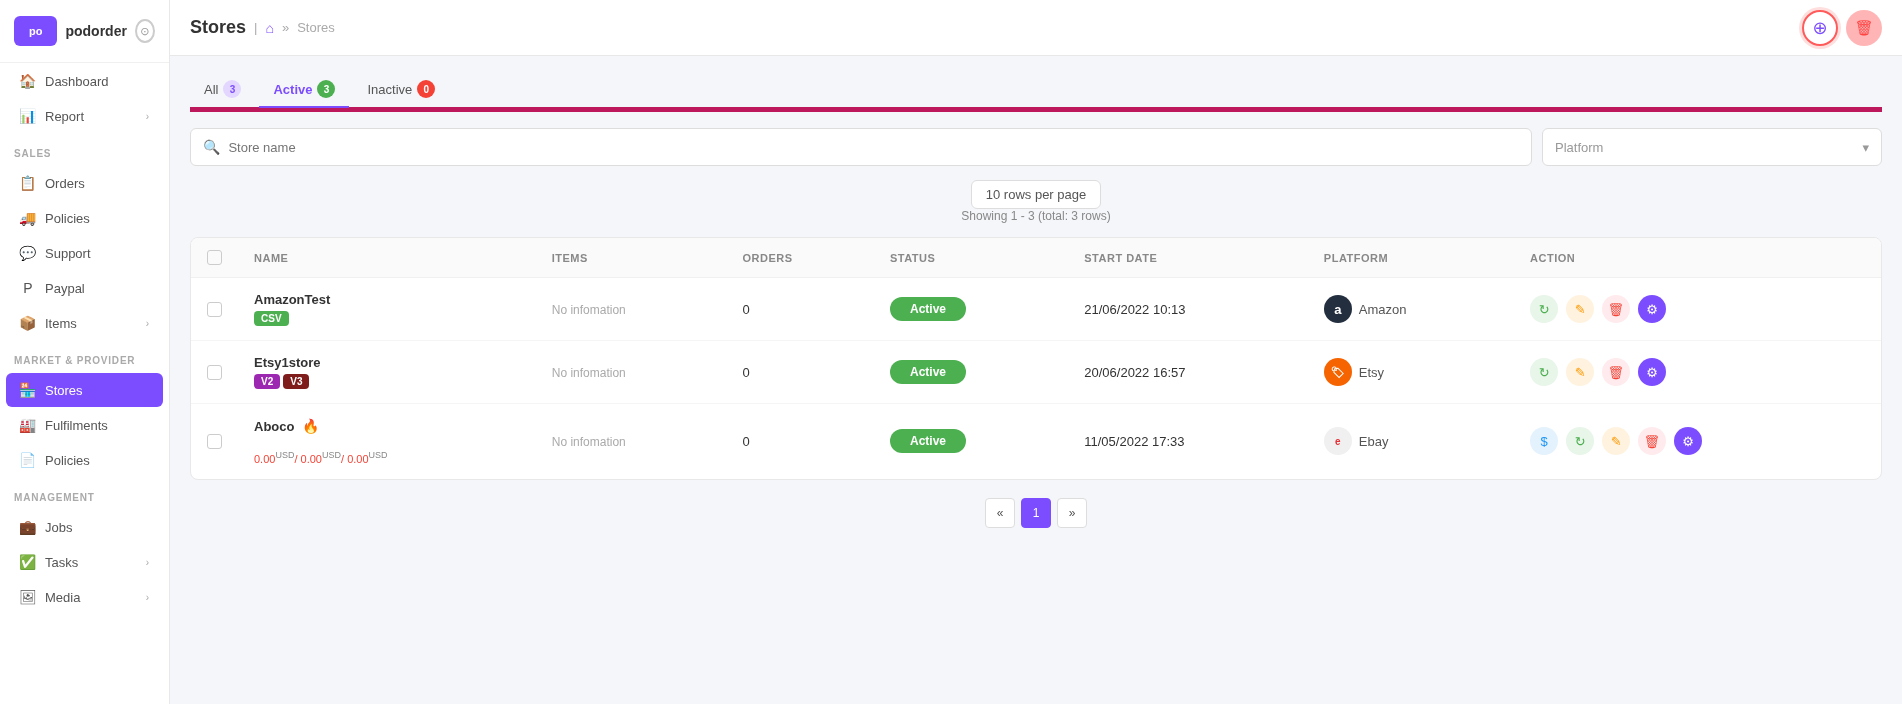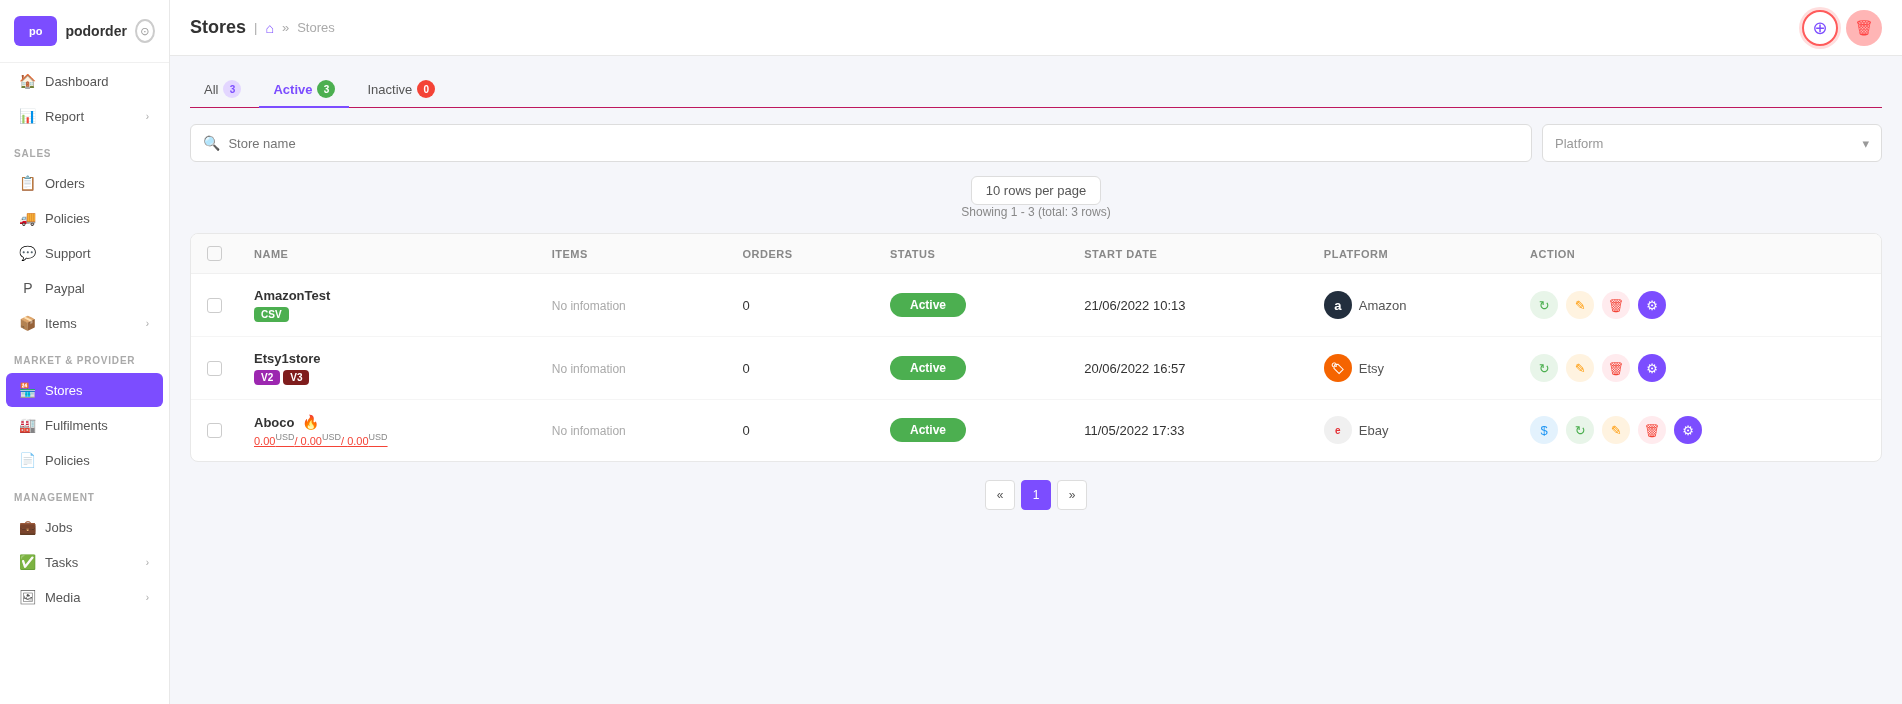--- a/index.html
+++ b/index.html
@@ -30,21 +30,21 @@
     .breadcrumb-link { color: #aaa; font-size: 13px; cursor: pointer; }
     .breadcrumb-home { font-size: 14px; color: #7c4dff; cursor: pointer; }
     .header-actions { display: flex; align-items: center; gap: 8px; }
     .btn-add { width: 36px; height: 36px; background: #fff; border: 2px solid #ff5b5b; border-radius: 50%; display: flex; align-items: center; justify-content: center; cursor: pointer; color: #7c4dff; font-size: 18px; box-shadow: 0 0 0 3px rgba(255,91,91,0.2); }
     .btn-delete { width: 36px; height: 36px; background: #ffb5b5; border: none; border-radius: 50%; display: flex; align-items: center; justify-content: center; cursor: pointer; color: #ff4444; font-size: 15px; }
 
     
     .content { flex: 1; overflow-y: auto; padding: 16px 20px; }
 
     
-    .tabs { display: flex; align-items: center; gap: 4px; margin-bottom: 16px; border-bottom: 1px solid #be185d; padding-bottom: 0; }
+    .tabs { display: flex; align-items: center; gap: 4px; margin-bottom: 16px; border-bottom: 5px solid #be185d; padding-bottom: 0; }
     .tab { padding: 8px 14px; cursor: pointer; font-size: 13px; color: #555; border-bottom: 2px solid transparent; margin-bottom: -1px; display: flex; align-items: center; gap: 5px; }
     .tab.active-tab { color: #7c4dff; border-bottom: 2px solid #7c4dff; font-weight: 600; }
     .tab-badge { display: inline-flex; align-items: center; justify-content: center; width: 18px; height: 18px; border-radius: 50%; font-size: 10px; font-weight: 700; }
     .badge-blue { background: #e3d6ff; color: #7c4dff; }
     .badge-green { background: #4caf50; color: #fff; }
     .badge-red { background: #f44336; color: #fff; }
 
     
     .search-row { display: flex; gap: 10px; margin-bottom: 14px; }
     .search-box { flex: 1; display: flex; align-items: center; background: #fff; border: 1px solid #ddd; border-radius: 6px; padding: 0 12px; gap: 8px; height: 38px; }
@@ -84,21 +84,21 @@
     .btn-edit { background: #fff3e0; color: #ff9800; }
     .btn-del { background: #ffebee; color: #f44336; }
     .btn-settings { background: #7c4dff; color: #fff; border-radius: 50%; }
     .btn-dollar { background: #e3f2fd; color: #2196f3; }
     .no-info { color: #aaa; font-size: 12px; }
 
     
     .pagination { display: flex; justify-content: center; align-items: center; gap: 6px; padding: 18px; }
     .page-btn { width: 30px; height: 30px; border-radius: 4px; display: flex; align-items: center; justify-content: center; cursor: pointer; border: 1px solid #ddd; background: #fff; font-size: 12px; color: #555; }
     .page-btn.active-page { background: #7c4dff; color: #fff; border-color: #7c4dff; }
-    .store-price-row { font-size: 11px; color: #f44336; margin-top: 2px; text-decoration: underline; }
+    .store-price-row { font-size: 11px; color: #f44336; margin-top: 16px; }
     .store-price-row span.usd { font-size: 9px; vertical-align: super; color: #888; }
   </style>
 </head>
 <body>
 
 <nav class="sidebar">
   <div class="sidebar-logo">
     <div class="logo-icon">po</div>
     <span class="logo-text">podorder</span>
     <div class="sidebar-target-icon">⊙</div>

